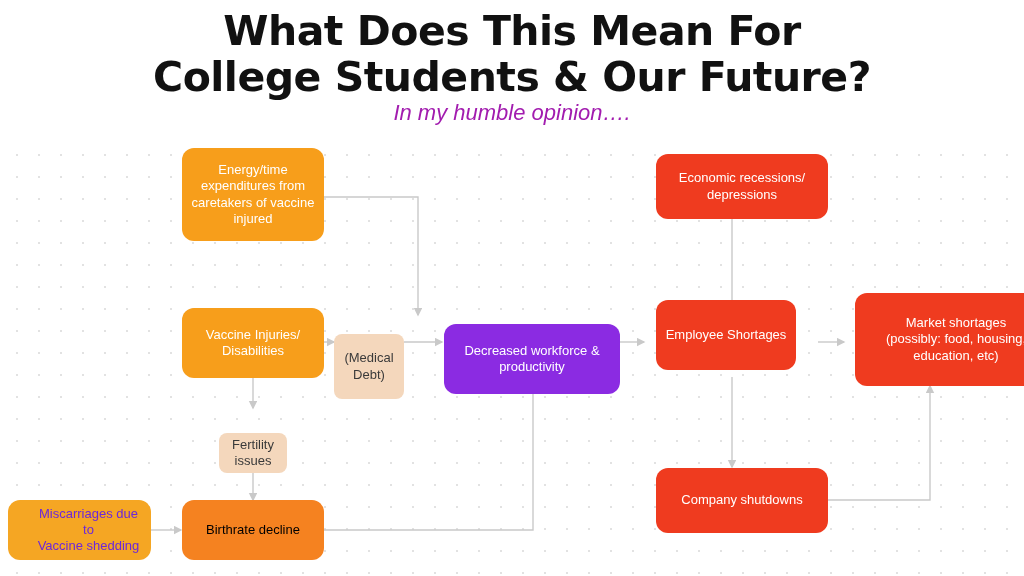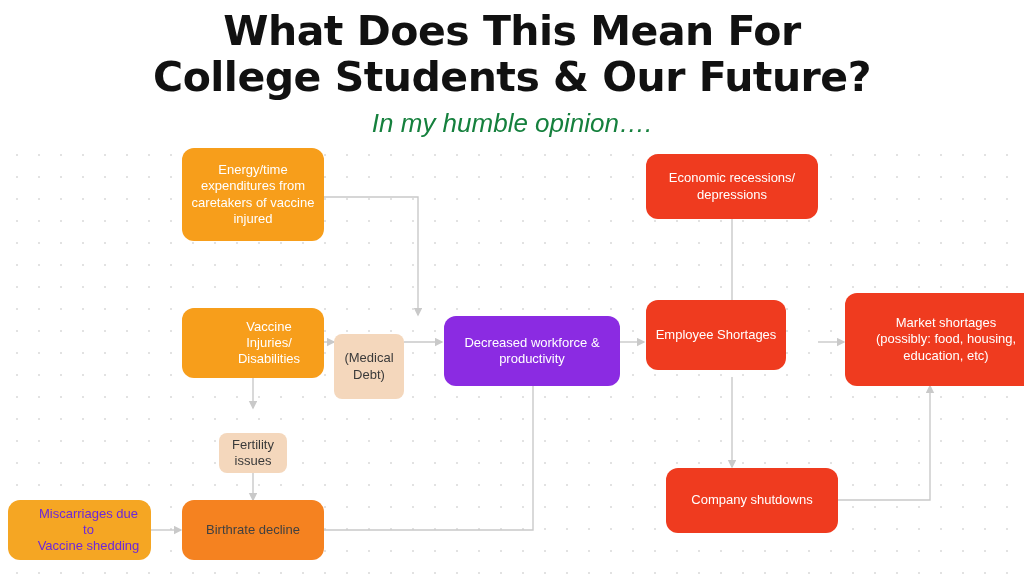--- a/index.html
+++ b/index.html
@@ -41,25 +41,24 @@
   }
   .title-line {
     font-family: "DejaVu Sans", sans-serif;
     font-weight: bold;
     font-size: 41px;
     line-height: 46px;
     color: #111111;
     letter-spacing: -0.5px;
   }
   .subtitle {
-    margin-top: 8px;
     font-family: "Liberation Sans", sans-serif;
     font-style: italic;
-    font-size: 26px;
-    color: #15803d;
+    font-size: 22px;
+    color: #a21caf;
   }
   svg#connectors {
     position: absolute;
     left: 0;
     top: 0;
     width: 1024px;
     height: 576px;
     pointer-events: none;
   }
   .node {
@@ -68,22 +67,22 @@
     display: flex;
     align-items: center;
     justify-content: center;
     text-align: center;
     border-radius: 12px;
     padding: 6px 8px;
     line-height: 1.25;
     white-space: pre-line;
   }
   .n-orange  { background: #F79E1B; color: #ffffff; font-size: 13px; }
-  .n-deep    { background: #F58220; color: #404040; font-size: 13px; }
-  .n-red     { background: #EF3B1F; color: #ffffff; font-size: 13px; }
+  .n-deep    { background: #F58220; color: #000000; font-size: 13px; }
+  .n-red     { background: #EF3B1F; color: #ffffff; font-size: 13px; margin-left: 10px; }
   .n-purple  { background: #8B2BE2; color: #ffffff; font-size: 13px; }
   .n-amber   { background: #F5A623; color: #6d28d9; font-size: 13px; padding-left: 26px; }
   .n-tan     { background: #F4D7BC; color: #3a3a3a; font-size: 13px; margin-top: 24px; }
 </style>
 </head>
 <body>
 
 <div id="canvas">
 
   <div id="grid"></div>
@@ -129,38 +128,38 @@
   </svg>
 
   <div class="node n-orange" style="left:182px; top:148px; width:142px; height:93px;">Energy/time
 expenditures from
 caretakers of vaccine
 injured</div>
 
   <div class="node n-red" style="left:646px; top:154px; width:172px; height:65px;">Economic recessions/
 depressions</div>
 
-  <div class="node n-orange" style="left:182px; top:308px; width:142px; height:70px;padding-left:40px;">Vaccine Injuries/
+  <div class="node n-orange" style="left:182px; top:308px; width:142px; height:70px;">Vaccine Injuries/
 Disabilities</div>
 
   <div class="node n-tan" style="left:334px; top:310px; width:70px; height:65px; border-radius:8px;">(Medical
 Debt)</div>
 
-  <div class="node n-purple" style="left:444px; top:316px; width:176px; height:70px;">Decreased workforce &amp;
+  <div class="node n-purple" style="left:444px; top:324px; width:176px; height:70px;">Decreased workforce &amp;
 productivity</div>
 
   <div class="node n-red" style="left:646px; top:300px; width:140px; height:70px;">Employee Shortages</div>
 
   <div class="node n-red" style="left:845px; top:293px; width:202px; height:93px;">Market shortages
 (possibly: food, housing,
 education, etc)</div>
 
   <div class="node n-tan" style="left:219px; top:409px; width:68px; height:40px; border-radius:8px;">Fertility
 issues</div>
 
-  <div class="node n-red" style="left:666px; top:468px; width:172px; height:65px;">Company shutdowns</div>
+  <div class="node n-red" style="left:646px; top:468px; width:172px; height:65px;">Company shutdowns</div>
 
   <div class="node n-amber" style="left:8px; top:500px; width:143px; height:60px;">Miscarriages due to
 Vaccine shedding</div>
 
   <div class="node n-deep" style="left:182px; top:500px; width:142px; height:60px;">Birthrate decline</div>
 
 </div>
 
 </body></html>

